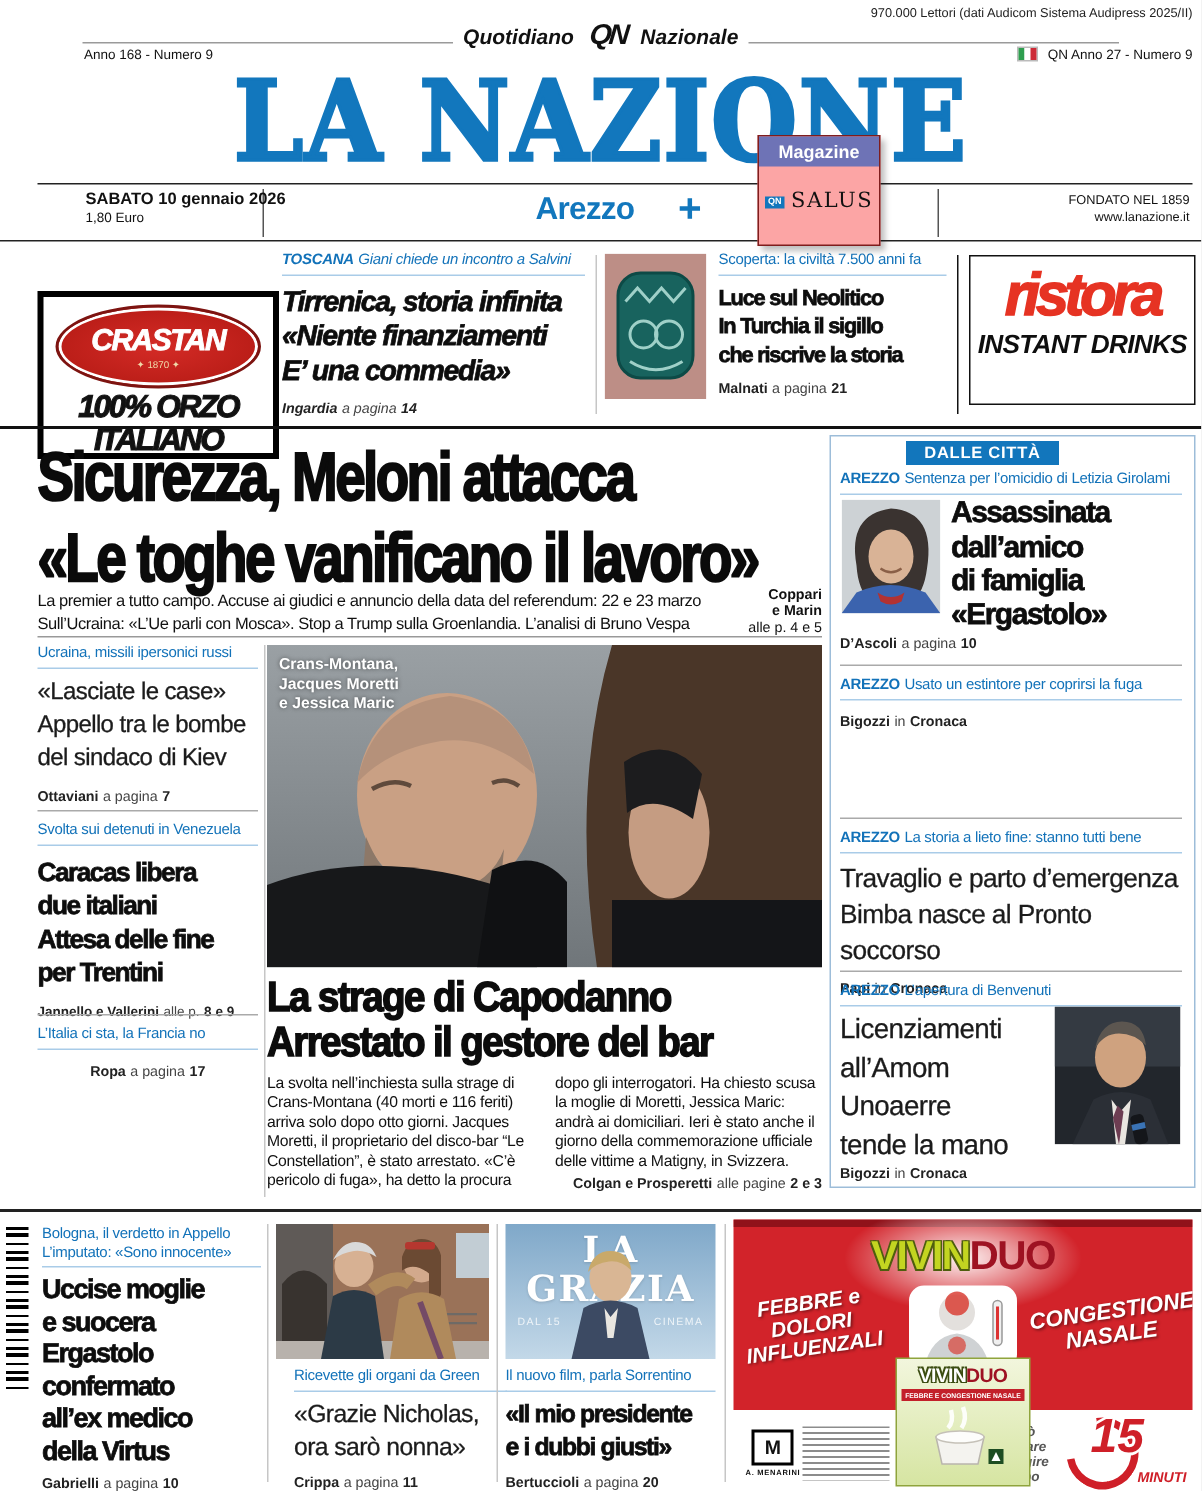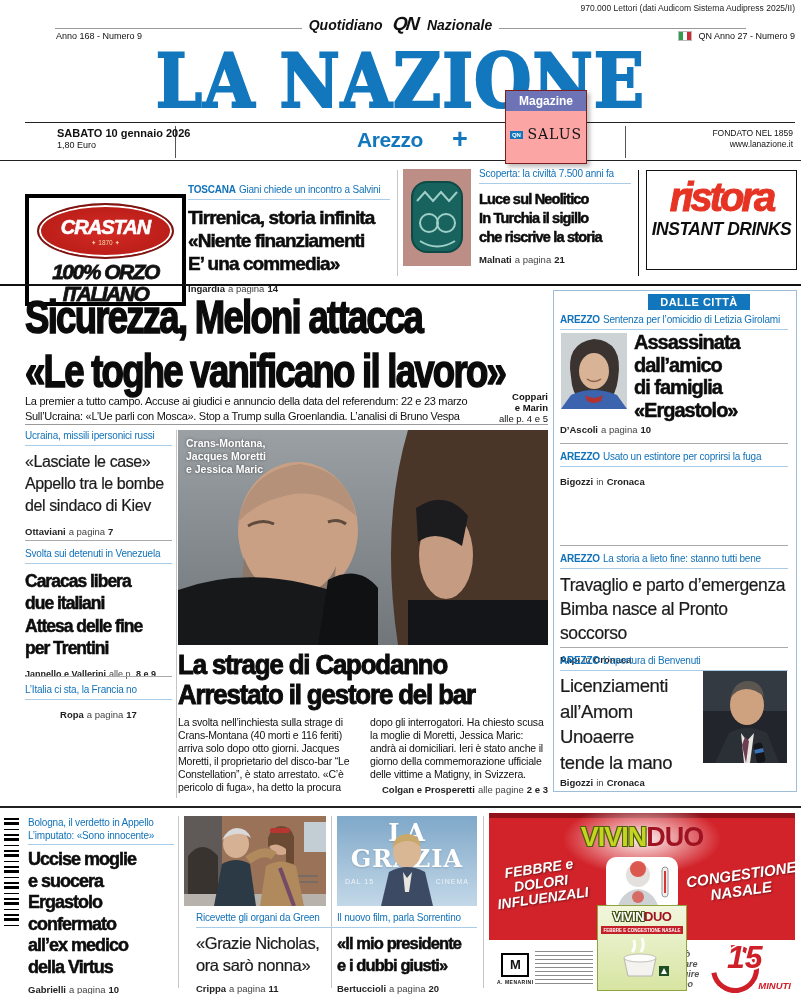--- a/index.html
+++ b/index.html
@@ -76,21 +76,21 @@
   <div class="abs" style="left:25px;top:170px;width:153px;height:104px;border:4px solid #000000;text-align:center;margin-top:24px;">
     <div style="width:133px;height:52px;margin:5px auto 2px;background:radial-gradient(#d42b26,#b01812);border-radius:50%;
          border:2px solid #7d1411;box-shadow:inset 0 0 0 2px #fff;color:#fff;">
       <div style="font-style:italic;font-weight:bold;font-size:20px;letter-spacing:-1px;margin-top:11px;-webkit-text-stroke:0.6px #fff;">CRASTAN</div>
       <div style="font-size:6.5px;color:#f0d9a8;">✦ 1870 ✦</div>
     </div>
     <div style="font-style:italic;font-weight:bold;font-size:21px;letter-spacing:-1.5px;line-height:22px;-webkit-text-stroke:0.8px #161616;"><span>100% ORZO</span><br>
          <span>ITALIANO</span></div>
   </div>
 
-  <div class="abs" style="left:188px;top:184px;width:202px;">
+  <div class="abs" style="left:188px;top:168px;width:202px;font-style:italic;">
     <span class="k"><b>TOSCANA</b><span>Giani chiede un incontro a Salvini</span></span>
     <div class="hl pre" style="font-size:19px;line-height:23px;letter-spacing:-0.9px;margin-top:6px;">Tirrenica, storia infinita
 «Niente finanziamenti
 E’ una commedia»</div>
     <div class="by" style="margin-top:8px;"><b>Ingardia</b><span class="mid">a pagina</span><b>14</b></div>
   </div>
 
   <div class="vr" style="left:397px;top:170px;height:106px;"></div>
 
   <div class="photo" style="left:403px;top:169px;width:68px;height:97px;">
@@ -188,21 +188,21 @@
   </div>
 
   <div class="abs pre" style="left:178px;top:650px;width:400px;font-weight:bold;font-size:28px;line-height:30px;
        letter-spacing:-1.2px;color:#0c0c0c;-webkit-text-stroke:1px #0c0c0c;transform:scaleX(0.92);transform-origin:left top;">La strage di Capodanno
 Arrestato il gestore del bar</div>
   <div class="abs" style="left:178px;top:716px;width:178px;font-size:10.5px;line-height:13px;letter-spacing:-0.2px;">La svolta nell’inchiesta sulla strage di Crans-Montana (40 morti e 116 feriti) arriva solo dopo otto giorni. Jacques Moretti, il proprietario del disco-bar “Le Constellation”, è stato arrestato. «C’è pericolo di fuga», ha detto la procura</div>
   <div class="abs" style="left:370px;top:716px;width:178px;font-size:10.5px;line-height:13px;letter-spacing:-0.2px;">dopo gli interrogatori. Ha chiesto scusa la moglie di Moretti, Jessica Maric: andrà ai domiciliari. Ieri è stato anche il giorno della commemorazione ufficiale delle vittime a Matigny, in Svizzera.</div>
   <div class="abs by" style="left:340px;top:784px;width:208px;text-align:right;"><b>Colgan e Prosperetti</b><span class="mid">alle pagine</span><b>2 e 3</b></div>
 
   <div class="abs" style="left:553px;top:290px;width:242px;height:500px;border:1.5px solid #9dbdd9;"></div>
-  <div class="abs" style="left:553px;top:292px;width:204px;text-align:center;padding-left:44px;">
+  <div class="abs" style="left:553px;top:292px;width:204px;text-align:center;">
     <span style="display:inline-block;background:#1276bc;color:#fff;font-weight:bold;font-size:11px;letter-spacing:0.5px;padding:2px 12px;">DALLE CITTÀ</span>
   </div>
 
   <div class="abs" style="left:560px;top:314px;width:228px;">
     <span class="k"><b>AREZZO</b><span>Sentenza per l’omicidio di Letizia Girolami</span></span>
   </div>
   <div class="photo" style="left:561px;top:333px;width:66px;height:76px;">
     <svg width="66" height="76" viewBox="0 0 66 76">
       <rect width="66" height="76" fill="#cdd2d5"></rect>
       <path d="M10 44 q-6 -34 23 -38 q30 2 24 40 q-2 16 -10 22 l-28 0 q-8 -8 -9 -24" fill="#3a3330"></path>

